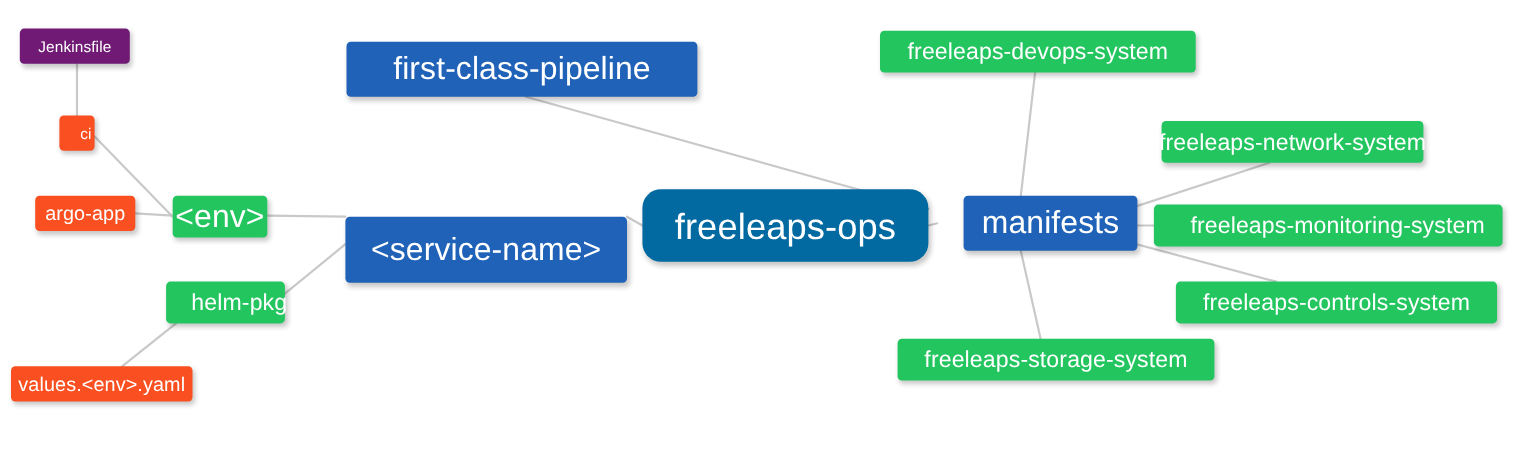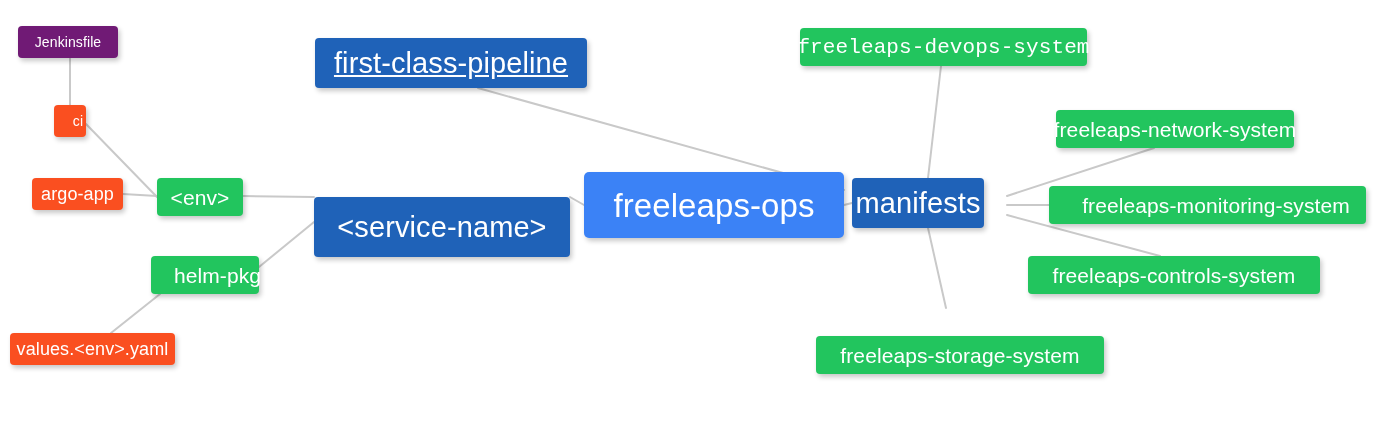--- a/index.html
+++ b/index.html
@@ -34,31 +34,31 @@
     justify-content: center;
     color: #ffffff;
     white-space: nowrap;
     border-radius: 4px;
     box-shadow: 2px 3px 5px rgba(0,0,0,0.22);
     line-height: 1;
     letter-spacing: 0.1px;
     user-select: none;
   }
   .node.root {
-    background: #3b82f6;
-    border-radius: 5px;
+    background: #0369a1;
+    border-radius: 17px;
   }
   .node.blue   { background: #1f62b8; }
   .node.green  { background: #22c55e; }
   .node.orange { background: #701a75; }
   .node.red    { background: #fa4f20; }
 
   .size-root  { font-size: 33px; }
   .size-xl    { font-size: 29px; }
-  .size-lg    { font-size: 21px; }
+  .size-lg    { font-size: 29px; }
   .size-md    { font-size: 21px; }
   .size-sm    { font-size: 18px; }
   .size-xs    { font-size: 14px; }
 </style>
 </head>
 <body>
 
 <div id="mindmap-canvas">
   <svg id="edge-layer" viewBox="0 0 1390 421" width="1390" height="421" xmlns="http://www.w3.org/2000/svg">
       <line x1="70" y1="58" x2="70" y2="105" stroke="#c9c9c9" stroke-width="2" stroke-linecap="round"></line>
@@ -72,27 +72,27 @@
       <line x1="844" y1="205" x2="852" y2="203" stroke="#c9c9c9" stroke-width="2" stroke-linecap="round"></line>
       <line x1="928" y1="178" x2="941" y2="66" stroke="#c9c9c9" stroke-width="2" stroke-linecap="round"></line>
       <line x1="1007" y1="196" x2="1154" y2="148" stroke="#c9c9c9" stroke-width="2" stroke-linecap="round"></line>
       <line x1="1007" y1="205" x2="1049" y2="205" stroke="#c9c9c9" stroke-width="2" stroke-linecap="round"></line>
       <line x1="1007" y1="215" x2="1160" y2="256" stroke="#c9c9c9" stroke-width="2" stroke-linecap="round"></line>
       <line x1="928" y1="228" x2="946" y2="308" stroke="#c9c9c9" stroke-width="2" stroke-linecap="round"></line>
     </svg>
   <div id="node-layer">
       <div class="node root size-root" style="left: 584px; top: 172px; width: 260px; height: 66px;">freeleaps-ops</div>
       <div class="node blue size-xl" style="left: 314px; top: 172px; width: 256px; height: 60px; margin-top: 25px;">&lt;service-name&gt;</div>
-      <div class="node blue size-xl" style="left: 315px; top: 38px; width: 272px; height: 50px; text-decoration: underline;">first-class-pipeline</div>
-      <div class="node blue size-xl" style="left: 852px; top: 178px; width: 132px; height: 50px;">manifests</div>
+      <div class="node blue size-xl" style="left: 315px; top: 38px; width: 319px; height: 50px;">first-class-pipeline</div>
+      <div class="node blue size-xl" style="left: 876px; top: 178px; width: 158px; height: 50px;">manifests</div>
       <div class="node green size-lg" style="left: 157px; top: 178px; width: 86px; height: 38px;">&lt;env&gt;</div>
       <div class="node green size-md" style="left: 151px; top: 256px; width: 108px; height: 38px; padding-left: 25px;">helm-pkg</div>
-      <div class="node green size-md" style="left: 800px; top: 28px; width: 287px; height: 38px; font-family: Liberation Mono, monospace;">freeleaps-devops-system</div>
+      <div class="node green size-md" style="left: 800px; top: 28px; width: 287px; height: 38px;">freeleaps-devops-system</div>
       <div class="node green size-md" style="left: 1056px; top: 110px; width: 238px; height: 38px;">freeleaps-network-system</div>
       <div class="node green size-md" style="left: 1049px; top: 186px; width: 317px; height: 38px; padding-left: 17px;">freeleaps-monitoring-system</div>
-      <div class="node green size-md" style="left: 1028px; top: 256px; width: 292px; height: 38px;">freeleaps-controls-system</div>
-      <div class="node green size-md" style="left: 816px; top: 308px; width: 288px; height: 38px; margin-top: 28px;">freeleaps-storage-system</div>
+      <div class="node green size-md" style="left: 1069px; top: 256px; width: 292px; height: 38px;">freeleaps-controls-system</div>
+      <div class="node green size-md" style="left: 816px; top: 308px; width: 288px; height: 38px;">freeleaps-storage-system</div>
       <div class="node orange size-xs" style="left: 18px; top: 26px; width: 100px; height: 32px;">Jenkinsfile</div>
       <div class="node red size-xs" style="left: 54px; top: 105px; width: 32px; height: 32px; padding-left: 16px;">ci</div>
       <div class="node red size-sm" style="left: 32px; top: 178px; width: 91px; height: 32px;">argo-app</div>
       <div class="node red size-sm" style="left: 10px; top: 333px; width: 165px; height: 32px;">values.&lt;env&gt;.yaml</div>
     </div>
 </div>
 
 </body></html>

